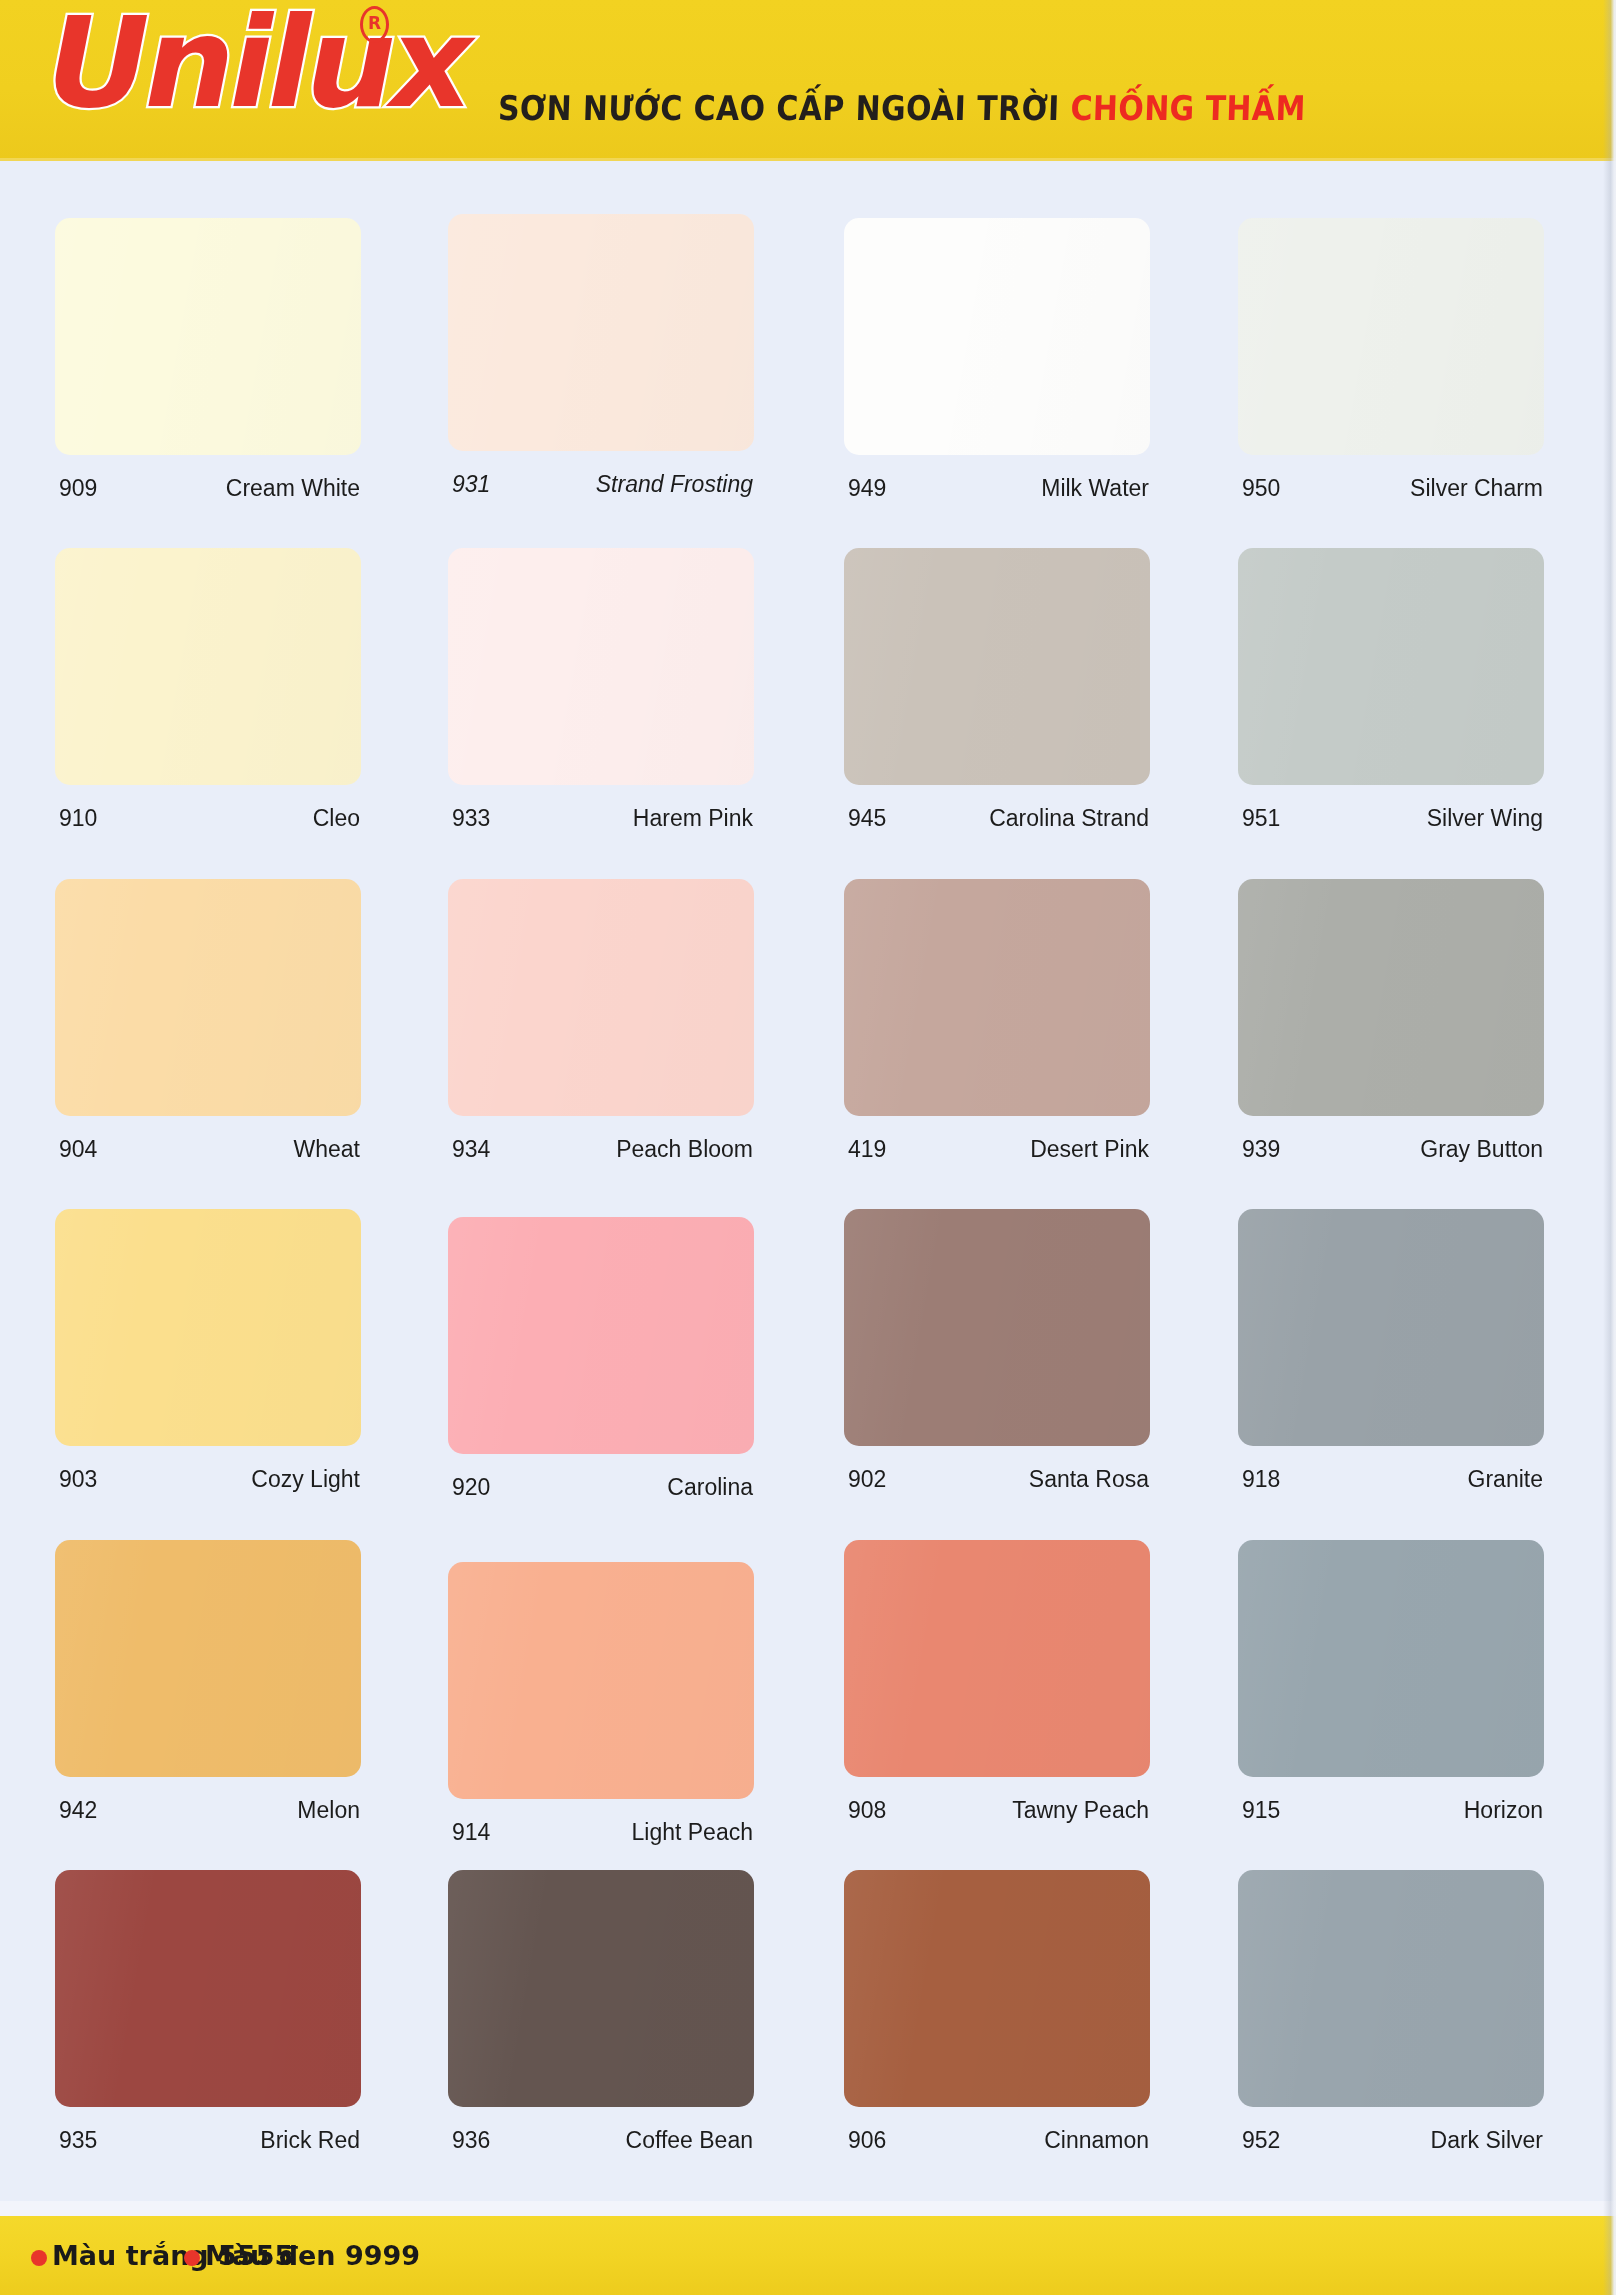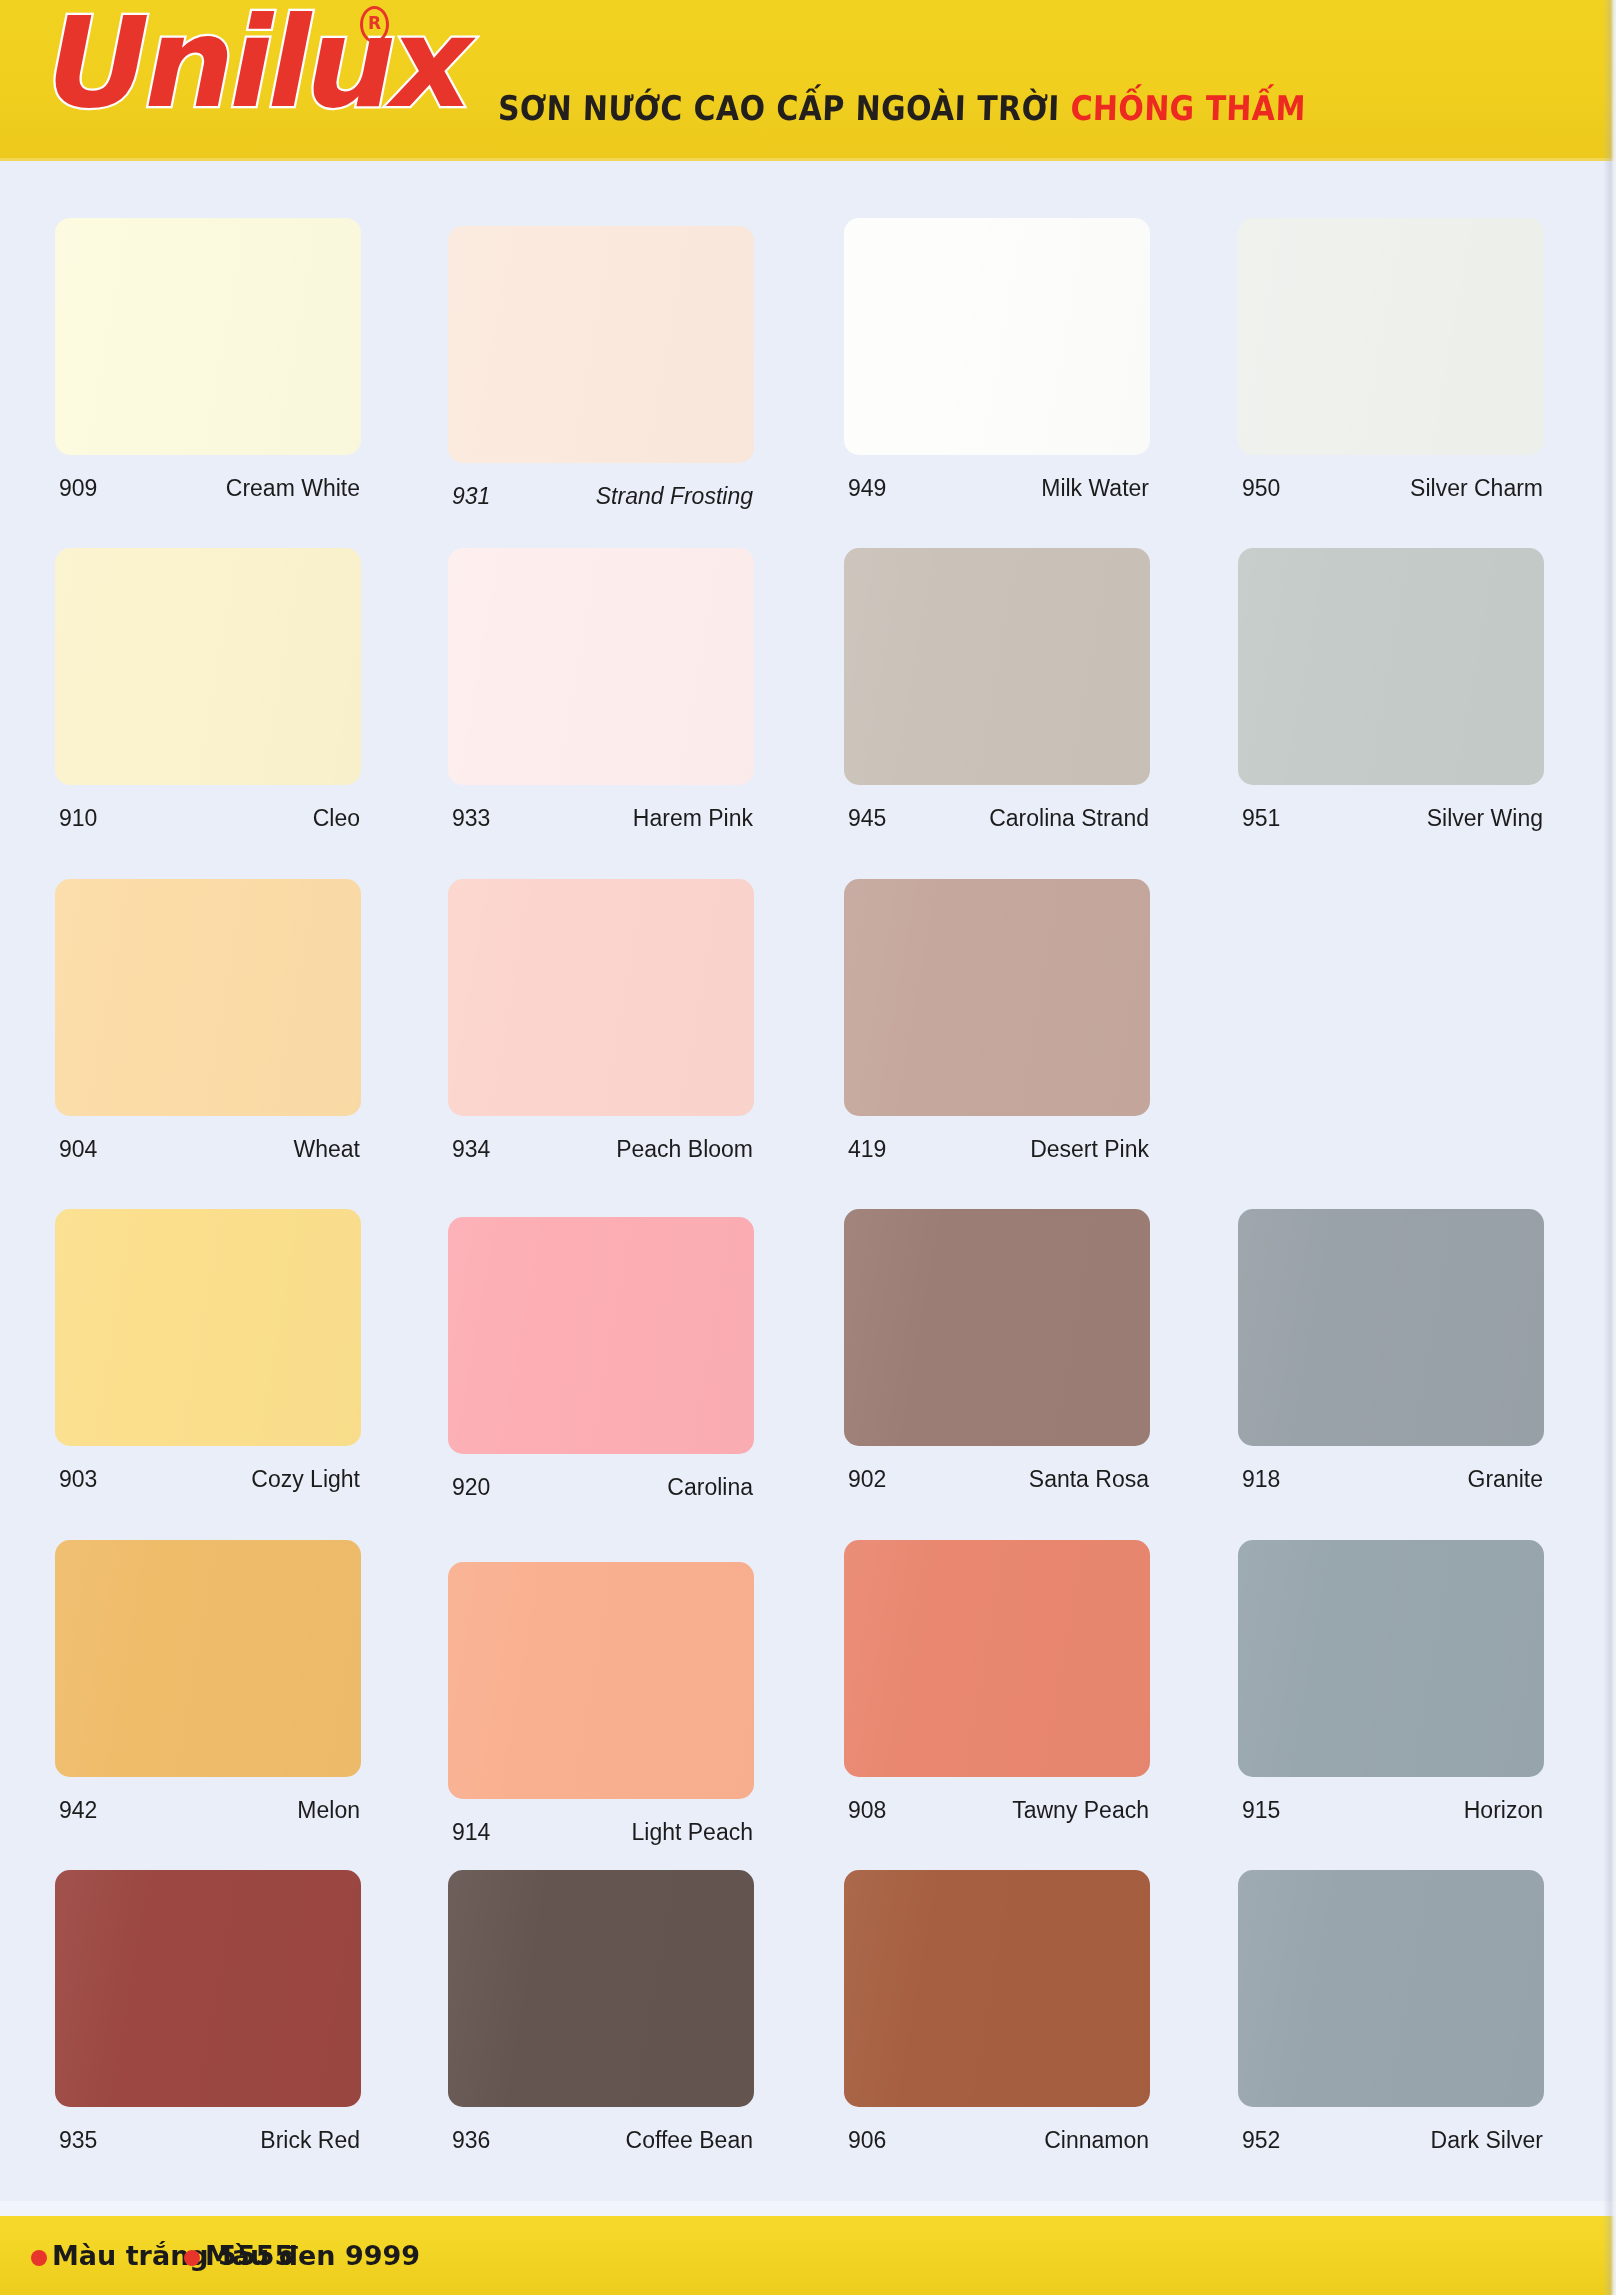--- a/index.html
+++ b/index.html
@@ -230,21 +230,21 @@
   </div>
 
   <div id="grid">
       <div class="cell" style="left: 55px; top: 57px;">
         <div class="swatch" title="Cream White" style="background: rgb(252, 250, 222);"></div>
         <div class="caption">
           <span class="code">909</span>
           <span class="cname">Cream White</span>
         </div>
       </div>
-      <div class="cell" style="left: 448px; top: 65px; font-style: italic;">
+      <div class="cell" style="left: 448px; top: 53px; font-style: italic;">
         <div class="swatch" title="Peach Frosting" style="background: rgb(251, 233, 221);"></div>
         <div class="caption">
           <span class="code">931</span>
           <span class="cname">Strand Frosting</span>
         </div>
       </div>
       <div class="cell" style="left: 844px; top: 57px;">
         <div class="swatch" title="Milk Water" style="background: rgb(253, 253, 252);"></div>
         <div class="caption">
           <span class="code">949</span>
@@ -298,20 +298,27 @@
         <div class="caption">
           <span class="code">934</span>
           <span class="cname">Peach Bloom</span>
         </div>
       </div>
       <div class="cell" style="left: 844px; top: 718px;">
         <div class="swatch" title="Desert Pink" style="background: rgb(197, 167, 157);"></div>
         <div class="caption">
           <span class="code">419</span>
           <span class="cname">Desert Pink</span>
+        </div>
+      </div>
+      <div class="cell" style="left: 1238px; top: 718px;">
+        <div class="swatch" title="Gray Button" style="background: rgb(172, 174, 169);"></div>
+        <div class="caption">
+          <span class="code">939</span>
+          <span class="cname">Gray Button</span>
         </div>
       </div>
       <div class="cell" style="left: 55px; top: 1048px;">
         <div class="swatch" title="Cozy Light" style="background: rgb(251, 223, 141);"></div>
         <div class="caption">
           <span class="code">903</span>
           <span class="cname">Cozy Light</span>
         </div>
       </div>
       <div class="cell" style="left: 448px; top: 1048px; margin-top: 8px;">

